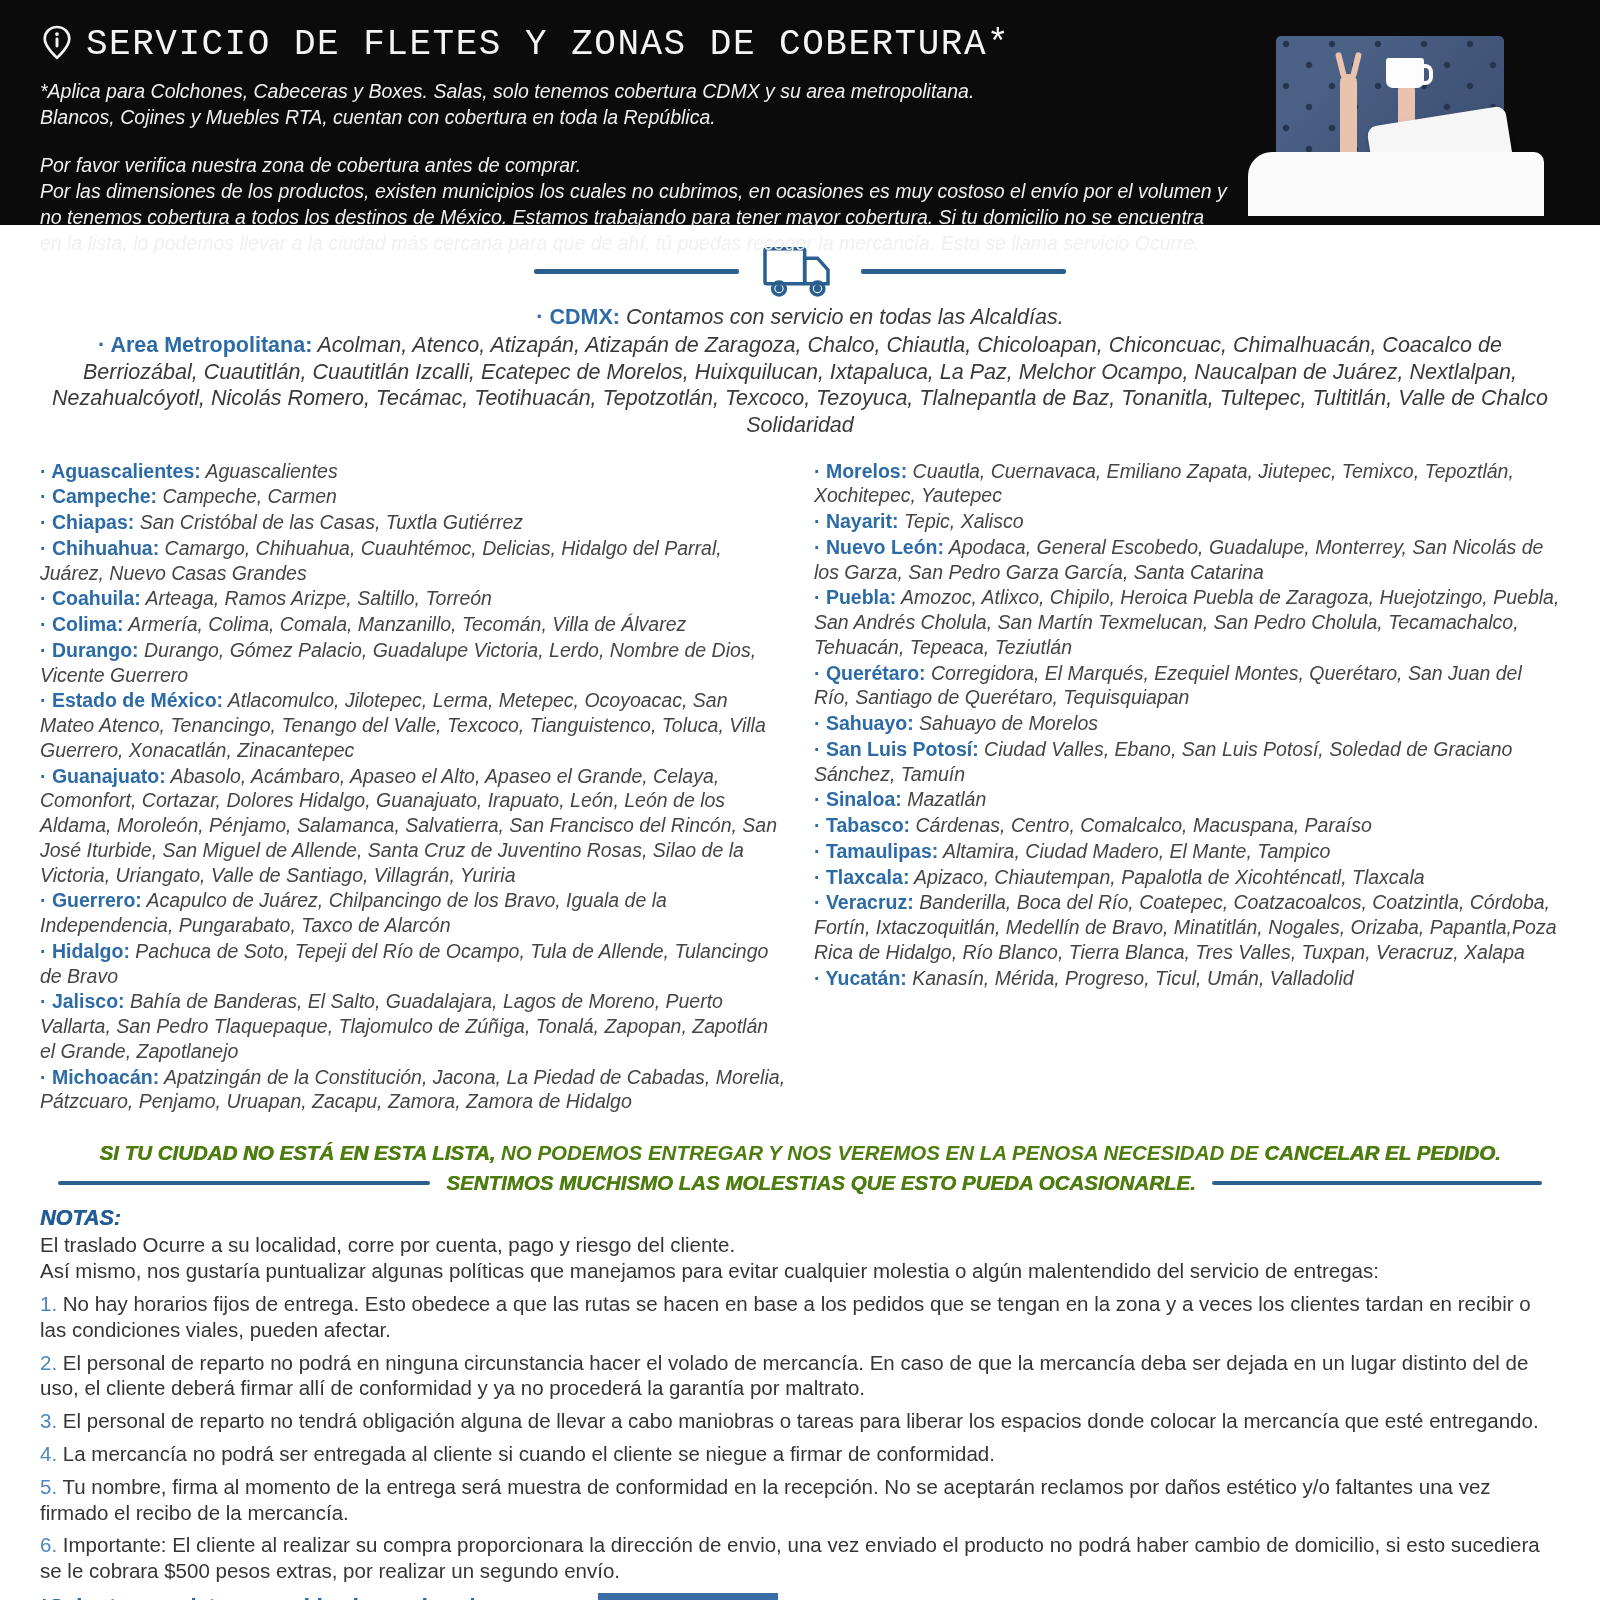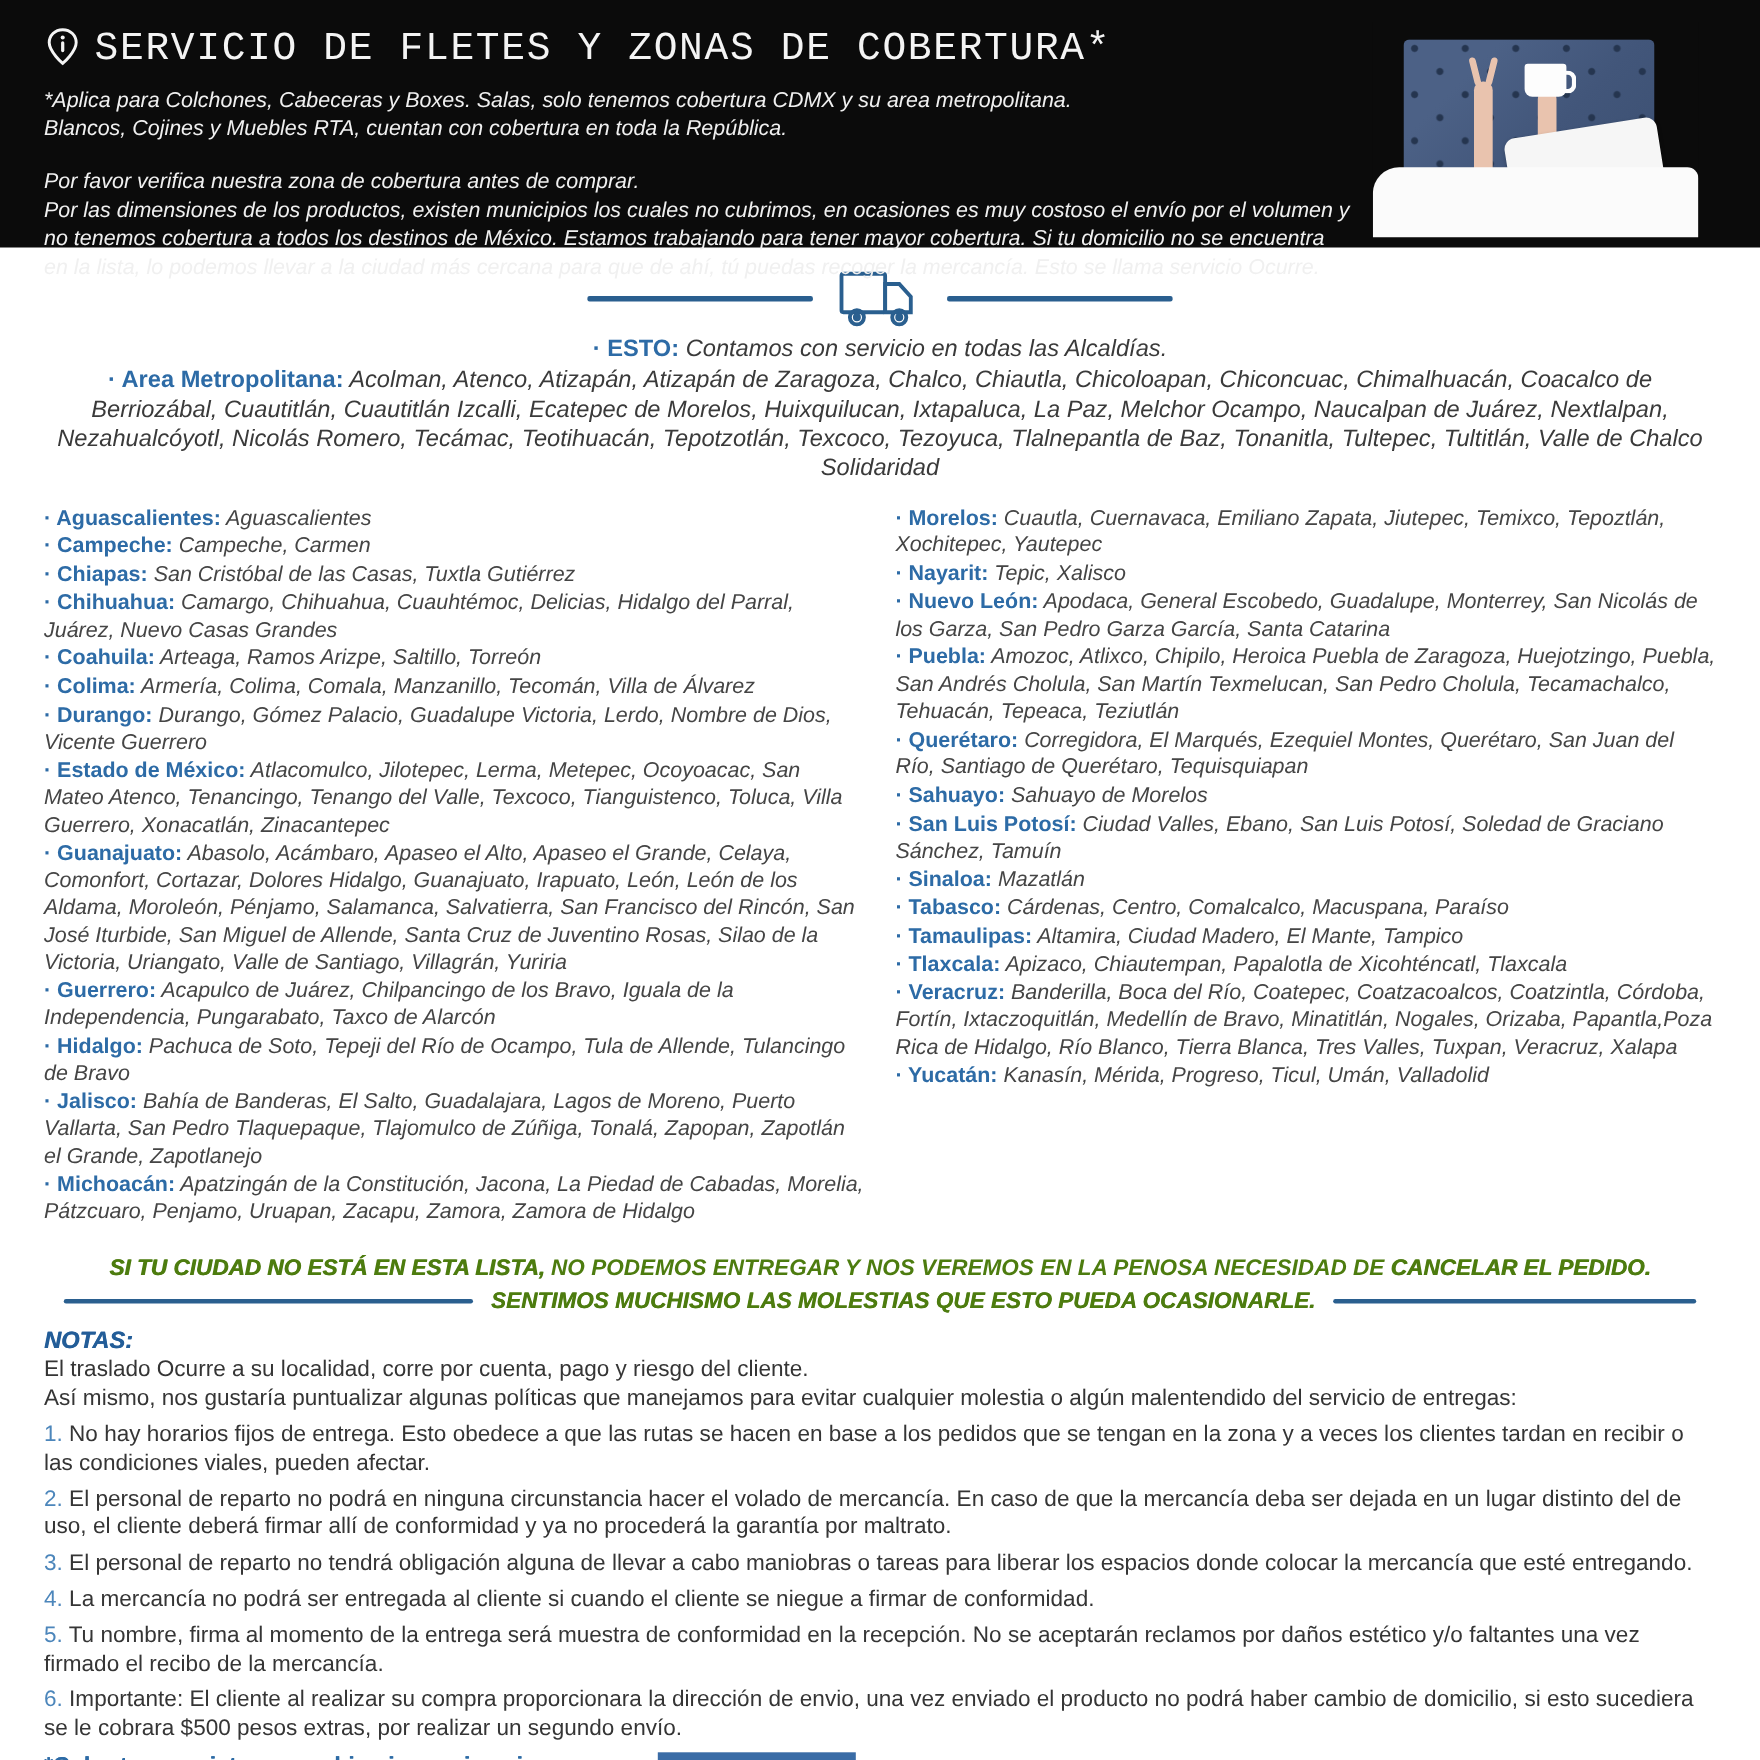--- a/index.html
+++ b/index.html
@@ -117,21 +117,21 @@
       <path d="M37 13 h11 l9 10 v12 h-20 z"></path>
       <circle cx="15" cy="39" r="5.5"></circle>
       <circle cx="15" cy="39" r="1.6" fill="#2a5f8f"></circle>
       <circle cx="48" cy="39" r="5.5"></circle>
       <circle cx="48" cy="39" r="1.6" fill="#2a5f8f"></circle>
     </svg>
     <div class="rule"></div>
   </div>
 
   <div class="cdmx-line">
-    <span class="accent">· ESTO:</span>
+    <span class="accent">· CDMX:</span>
     <span>Contamos con servicio en todas las Alcaldías.</span>
   </div>
   <div class="metro">
     <span class="accent">· Area Metropolitana:</span>
     <span>Acolman, Atenco, Atizapán, Atizapán de Zaragoza, Chalco, Chiautla, Chicoloapan, Chiconcuac, Chimalhuacán, Coacalco de Berriozábal, Cuautitlán, Cuautitlán Izcalli, Ecatepec de Morelos, Huixquilucan, Ixtapaluca, La Paz, Melchor Ocampo, Naucalpan de Juárez, Nextlalpan, Nezahualcóyotl, Nicolás Romero, Tecámac, Teotihuacán, Tepotzotlán, Texcoco, Tezoyuca, Tlalnepantla de Baz, Tonanitla, Tultepec, Tultitlán, Valle de Chalco Solidaridad</span>
   </div>
 
   <div class="columns">
     <div class="col">
 

